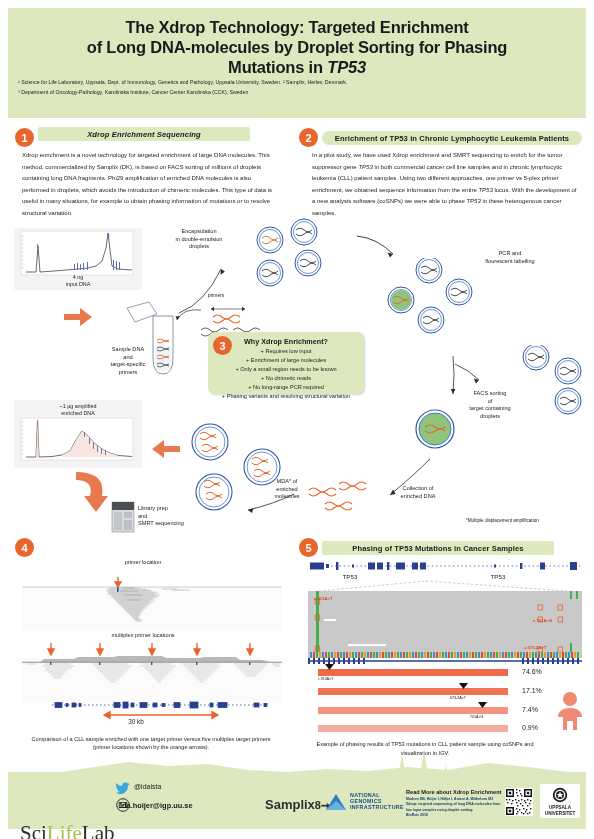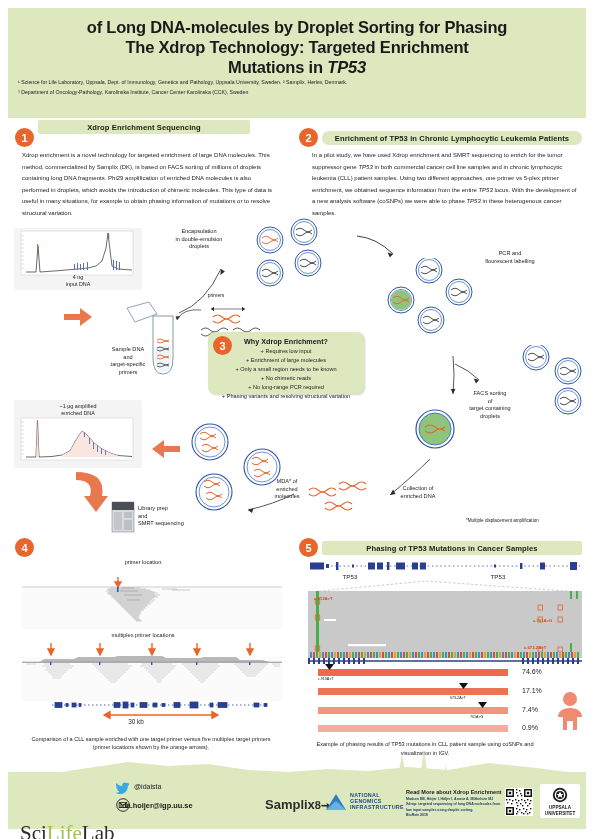--- a/index.html
+++ b/index.html
@@ -115,33 +115,33 @@
   .uu { position:absolute; background:#fff; border-radius:2px; text-align:center; }
   .uu-txt { font-size:4.6px; font-weight:700; color:#1a1a1a; line-height:1.25; }
 </style>
 </head>
 <body>
 
 <div class="poster">
 
   <div class="header">
     <div class="title">
+      <div>The Xdrop Technology: Targeted Enrichment</div>
       <div>of Long DNA-molecules by Droplet Sorting for Phasing</div>
-      <div>The Xdrop Technology: Targeted Enrichment</div>
       <div>
         
         <span>Mutations in </span><em>TP53</em>
       </div>
     </div>
     <div class="affil">¹ Science for Life Laboratory, Uppsala, Dept. of Immunology, Genetics and Pathology, Uppsala University, Sweden. ² Samplix, Herlev, Denmark.</div>
     <div class="affil">³ Department of Oncology-Pathology, Karolinska Institute, Cancer Center Karolinska (CCK), Sweden</div>
   </div>
 
   <div class="numcircle" style="left:15px; top:128px;">1</div>
-  <div class="banner" style="left:38px; top:120px; width:212px;">
+  <div class="banner" style="left:38px; top:127px; width:212px;font-style:italic;">
     <div class="banner-label">Xdrop Enrichment Sequencing</div>
   </div>
   <div class="para" style="left:22px; top:150px; width:254px;">Xdrop enrichment is a novel technology for targeted enrichment of large DNA molecules. This method, commercialized by Samplix (DK), is based on FACS sorting of millions of droplets containing long DNA fragments. Phi29 amplification of enriched DNA molecules is also performed in droplets, which avoids the introduction of chimeric molecules. This type of data is useful in many situations, for example to obtain phasing information of mutations or to resolve structural variation.</div>
 
   <div class="numcircle" style="left:299px; top:128px;">2</div>
   <div class="banner" style="left:322px; top:131px; width:260px;border-radius:7px;">
     <div class="banner-label">Enrichment of TP53 in Chronic Lymphocytic Leukemia Patients</div>
   </div>
   <div class="para" style="left:312px; top:150px; width:268px;">
     <span>In a pilot study, we have used Xdrop enrichment and SMRT sequencing to enrich for the tumor suppressor gene </span><em>TP53</em><span> in both commercial cancer cell line samples and in chronic lymphocytic leukemia (CLL) patient samples. Using two different approaches, one primer vs 5-plex primer enrichment, we obtained sequence information from the entire </span><em>TP53</em><span> locus. With the development of a new analysis software (coSNPs) we were able to phase </span><em>TP53</em><span> in these heterogenous cancer samples.</span>
@@ -599,21 +599,21 @@
     <g stroke="#e8652b" stroke-width="1.4" fill="#e8652b">
       <line x1="82" y1="74" x2="196" y2="74"></line>
       <path d="M82,74 l6,-3.4 l0,6.8 z"></path>
         <path d="M196,74 l-6,-3.4 l0,6.8 z"></path>
     </g>
   </svg>
   <div class="labeltxt" style="left:106px; top:718px; width:60px; font-size:6.4px;">30 kb</div>
   <div class="labeltxt" style="left:22px; top:735px; width:258px; line-height:1.5;">Comparison of a CLL sample enriched with one target primer versus five multiplex target primers (primer locations shown by the orange arrows).</div>
 
   <div class="numcircle" style="left:299px; top:538px;">5</div>
-  <div class="banner" style="left:322px; top:541px; width:260px;">
+  <div class="banner" style="left:322px; top:541px; width:232px;">
     <div class="banner-label">Phasing of TP53 Mutations in Cancer Samples</div>
   </div>
 
   <svg style="position:absolute; left:308px; top:558px;" width="274" height="20">
     <line x1="2" y1="8" x2="272" y2="8" stroke="#2a3f8f" stroke-width="0.7" stroke-dasharray="1.6 2.6"></line>
     <g fill="#2a3f8f">
       <rect x="2" y="4.5" width="14" height="7"></rect>
         <rect x="18" y="6" width="3" height="4"></rect>
       <rect x="28" y="4" width="2.4" height="8"></rect>
         <rect x="44" y="6.5" width="2" height="3"></rect>

